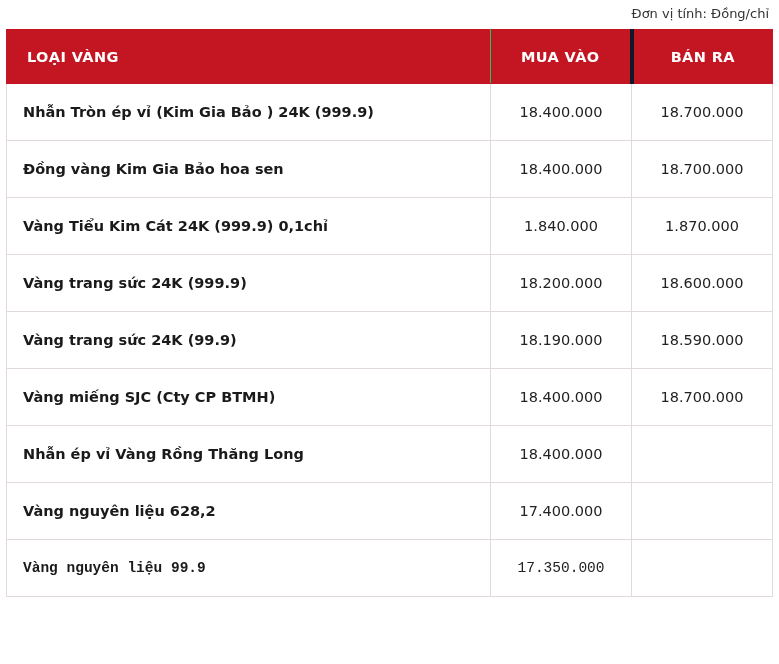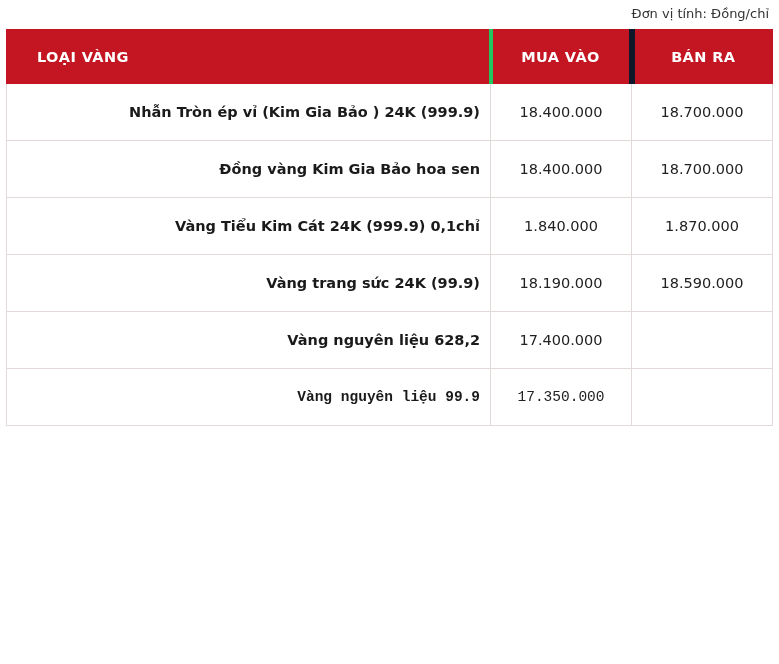--- a/index.html
+++ b/index.html
@@ -43,42 +43,42 @@
     font-size: 14.5px;
     font-weight: bold;
     letter-spacing: 0.4px;
     height: 54px;
     vertical-align: middle;
     border: 1px solid #c31622;
     box-sizing: border-box;
   }
   thead th.th-name {
     text-align: left;
-    padding-left: 30px;
-    border-right: 4px solid #22c55e;
+    padding-left: 20px;
+    border-right: 1px solid #22c55e;
   }
   thead th.th-buy {
     text-align: center;
-    border-right: 6px solid #0f172a;
+    border-right: 4px solid #0f172a;
   }
   thead th.th-sell {
     text-align: center;
   }
 
   tbody td {
     height: 57px;
     font-size: 14.5px;
     border: 1px solid #e2d9d9;
     box-sizing: border-box;
     vertical-align: middle;
     color: #1c1c1c;
     background: #ffffff;
   }
   tbody td.td-name {
-    text-align: right;
+    text-align: left;
     padding-left: 16px;
     padding-right: 10px;
     font-weight: bold;
     color: #1a1a1a;
   }
   tbody td.td-buy, tbody td.td-sell {
     text-align: center;
     font-weight: normal;
     color: #222222;
   }
@@ -117,23 +117,38 @@
           <td class="td-name">Đồng vàng Kim Gia Bảo hoa sen</td>
           <td class="td-buy">18.400.000</td>
           <td class="td-sell">18.700.000</td>
         </tr>
         <tr>
           <td class="td-name">Vàng Tiểu Kim Cát 24K (999.9) 0,1chỉ</td>
           <td class="td-buy">1.840.000</td>
           <td class="td-sell">1.870.000</td>
         </tr>
         <tr>
+          <td class="td-name">Vàng trang sức 24K (999.9)</td>
+          <td class="td-buy">18.200.000</td>
+          <td class="td-sell">18.600.000</td>
+        </tr>
+        <tr>
           <td class="td-name">Vàng trang sức 24K (99.9)</td>
           <td class="td-buy">18.190.000</td>
           <td class="td-sell">18.590.000</td>
+        </tr>
+        <tr>
+          <td class="td-name">Vàng miếng SJC (Cty CP BTMH)</td>
+          <td class="td-buy">18.400.000</td>
+          <td class="td-sell">18.700.000</td>
+        </tr>
+        <tr>
+          <td class="td-name">Nhẫn ép vỉ Vàng Rồng Thăng Long</td>
+          <td class="td-buy">18.400.000</td>
+          <td class="td-sell"></td>
         </tr>
         <tr>
           <td class="td-name">Vàng nguyên liệu 628,2</td>
           <td class="td-buy">17.400.000</td>
           <td class="td-sell"></td>
         </tr>
         <tr>
           <td class="td-name">Vàng nguyên liệu 99.9</td>
           <td class="td-buy">17.350.000</td>
           <td class="td-sell"></td>

